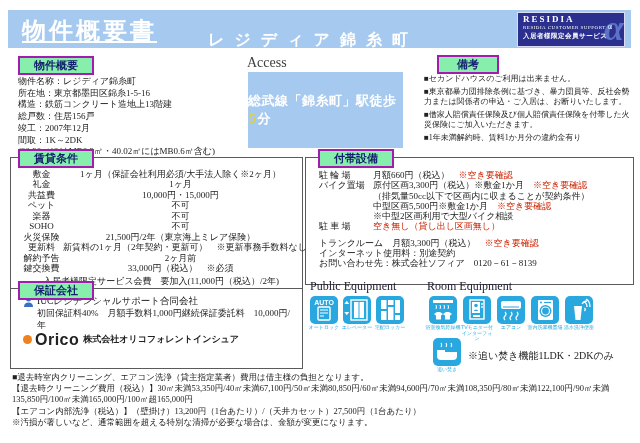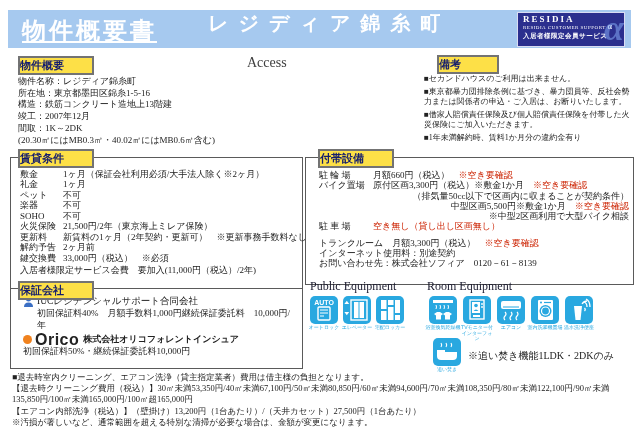--- a/index.html
+++ b/index.html
@@ -4,63 +4,63 @@
 <style>
   html,body{margin:0;padding:0;background:#fff;}
   #page{position:relative;width:640px;height:443px;background:#ffffff;overflow:hidden;
         font-family:"Liberation Serif","DejaVu Serif",serif;color:#222;}
   .abs{position:absolute;}
 
   
   #header-band{left:8px;top:10px;width:623px;height:38px;background:#a6c9ef;}
   #doc-title{left:14px;top:5px;font-size:24px;font-weight:bold;color:#ffffff;
              letter-spacing:3px;text-decoration:underline;}
-  #property-title{left:200px;top:0;font-size:20px;font-weight:bold;color:#ffffff;letter-spacing:10px;}
+  #property-title{left:200px;top:20px;font-size:16px;font-weight:bold;color:#ffffff;letter-spacing:10px;}
   #logo-box{right:6px;top:2px;width:106px;height:33px;background:#2b2f8e;border:1px solid #d9dcf2;overflow:hidden;color:#fff;}
   #logo-box .l1{margin:2px 0 0 5px;font-size:9px;font-weight:bold;letter-spacing:2px;line-height:9px;}
   #logo-box .l2{margin:0 0 0 5px;font-size:5px;letter-spacing:.5px;line-height:6px;}
   #logo-box .l2 .alpha-sm{font-size:8px;font-weight:bold;}
   #logo-box .l3{margin:1px 0 0 5px;font-size:6.5px;font-weight:bold;letter-spacing:.5px;line-height:8px;}
   #logo-alpha{position:absolute;right:0px;top:-6px;font-size:36px;font-style:italic;
               color:rgba(125,160,235,.6);font-weight:bold;}
 
   
-  .sec-head{background:#fde047;border:2px solid #737373;color:#141d6e;font-weight:bold;
-            font-size:11px;text-align:left;line-height:15px;height:15px;z-index:3;
+  .sec-head{background:#86efac;border:2px solid #a21caf;color:#141d6e;font-weight:bold;
+            font-size:11px;text-align:center;line-height:15px;height:15px;z-index:3;
             font-family:"Liberation Sans","DejaVu Sans",sans-serif;}
   .frame{border:1px solid #5a5a5a;background:#fff;}
 
   
   #overview-lines{left:18px;top:76px;width:215px;font-size:9px;line-height:11.7px;}
 
   
   #access-label{left:247px;top:55px;font-size:14px;color:#404040;}
   #access-box{left:248px;top:72px;width:155px;height:76px;background:#a6c9ef;
               display:flex;align-items:center;justify-content:center;}
   #access-box .atext{font-size:13px;font-weight:bold;color:#ffffff;letter-spacing:.5px;}
   #access-box .minutes{color:#ddd04a;font-size:14px;padding:0 1px;}
 
   
   #remarks-list{left:424px;top:74px;width:208px;font-size:8px;line-height:9.8px;}
   #remarks-list .ritem{margin-bottom:3.5px;}
 
   
-  #rental-box{left:10px;top:157px;width:291px;height:141px;}
+  #rental-box{left:10px;top:157px;width:291px;height:141px;text-align:center;}
   #rental-rows{padding:11px 4px 0 9px;font-size:9px;line-height:10.45px;}
   .rrow{display:flex;}
   .rlabel{width:43px;flex:none;}
   .rvalue{flex:1;white-space:nowrap;}
   #rental-footer{padding:1px 0 0 9px;font-size:9px;}
 
   
   #fac-box{left:305px;top:157px;width:327px;height:126px;}
   #fac-rows{padding:12px 4px 0 13px;font-size:9px;line-height:10.3px;}
   .frow{display:flex;}
   .flabel{width:54px;flex:none;}
-  .findent{margin-left:54px;text-align:right;}
+  .findent{margin-left:54px;}
   .red{color:#cc2200;}
   .gap{height:6px;}
 
   
   #guar-box{left:10px;top:288px;width:291px;height:79px;}
   #guar-content{padding:7px 6px 0 12px;font-size:9px;line-height:11.5px;}
   #iuc-row{display:flex;align-items:center;font-size:9.5px;}
   #iuc-terms{margin-left:14px;}
   #orico-row{display:flex;align-items:center;margin-top:3px;}
   #orico-dot{width:9px;height:9px;border-radius:50%;background:#f0821e;margin-right:3px;flex:none;}
@@ -95,44 +95,52 @@
       <div class="l2"><span>RESIDIA CUSTOMER SUPPORT</span> <span class="alpha-sm">α</span></div>
       <div class="l3">入居者様限定会員サービス</div>
     </div>
   </div>
 
   <div class="abs sec-head" style="left:18px;top:56px;width:72px;">物件概要</div>
   <div class="abs" id="overview-lines">
     <div>物件名称：レジディア錦糸町</div>
     <div>所在地：東京都墨田区錦糸1-5-16</div>
     <div>構造：鉄筋コンクリート造地上13階建</div>
+    <div>総戸数：住居156戸</div>
     <div>竣工：2007年12月</div>
     <div>間取：1K～2DK</div>
     <div>(20.30㎡にはMB0.3㎡・40.02㎡にはMB0.6㎡含む)</div>
   </div>
 
   <div class="abs" id="access-label">Access</div>
+  <div class="abs" id="access-box">
+    <span class="atext"><span>総武線「錦糸町」駅徒歩</span><span class="minutes">5</span><span>分</span></span>
+  </div>
 
   <div class="abs sec-head" style="left:437px;top:55px;width:58px;">備考</div>
   <div class="abs" id="remarks-list">
     <div class="ritem">■セカンドハウスのご利用は出来ません。</div>
     <div class="ritem">■東京都暴力団排除条例に基づき、暴力団員等、反社会勢力または関係者の申込・ご入居は、お断りいたします。</div>
     <div class="ritem">■借家人賠償責任保険及び個人賠償責任保険を付帯した火災保険にご加入いただきます。</div>
     <div class="ritem">■1年未満解約時、賃料1か月分の違約金有り</div>
   </div>
 
   <div class="abs frame" id="rental-box">
     <div id="rental-rows">
       <div class="rrow">
           <span class="rlabel">敷金</span>
           <span class="rvalue">1ヶ月（保証会社利用必須/大手法人除く※2ヶ月）</span>
         </div>
       <div class="rrow">
           <span class="rlabel">礼金</span>
           <span class="rvalue">1ヶ月</span>
+        </div>
+      <div class="rrow">
+          <span class="rlabel">共益費</span>
+          <span class="rvalue">10,000円・15,000円</span>
         </div>
       <div class="rrow">
           <span class="rlabel">ペット</span>
           <span class="rvalue">不可</span>
         </div>
       <div class="rrow">
           <span class="rlabel">楽器</span>
           <span class="rvalue">不可</span>
         </div>
       <div class="rrow">
@@ -193,21 +201,20 @@
             <path d="M1 11 Q1 6.5 5.5 6.5 Q10 6.5 10 11 Z" fill="#3b6fc4"></path>
         </svg>
         <span>IUCレジデンシャルサポート合同会社</span>
       </div>
       <div id="iuc-terms">初回保証料40%　月額手数料1,000円継続保証委託料　10,000円/年</div>
       <div id="orico-row">
         <span id="orico-dot"></span>
         <span id="orico-brand">Orico</span>
         <span id="orico-name">株式会社オリコフォレントインシュア</span>
       </div>
-      <div>初回保証料50%・継続保証委託料10,000円</div>
     </div>
   </div>
   <div class="abs sec-head" style="left:18px;top:281px;width:72px;">保証会社</div>
 
   <div class="abs eq-label" style="left:310px;top:279px;">Public Equipment</div>
   <div class="abs eq-row" style="left:309px;top:296px;">
     <div class="eq-item">
       <svg viewBox="0 0 28 28">
           <rect x="0" y="0" width="28" height="28" rx="5" fill="#29a8e0"></rect>
           <text x="14" y="9" font-size="7" font-weight="bold" fill="#fff" text-anchor="middle" font-family="sans-serif">AUTO</text>

